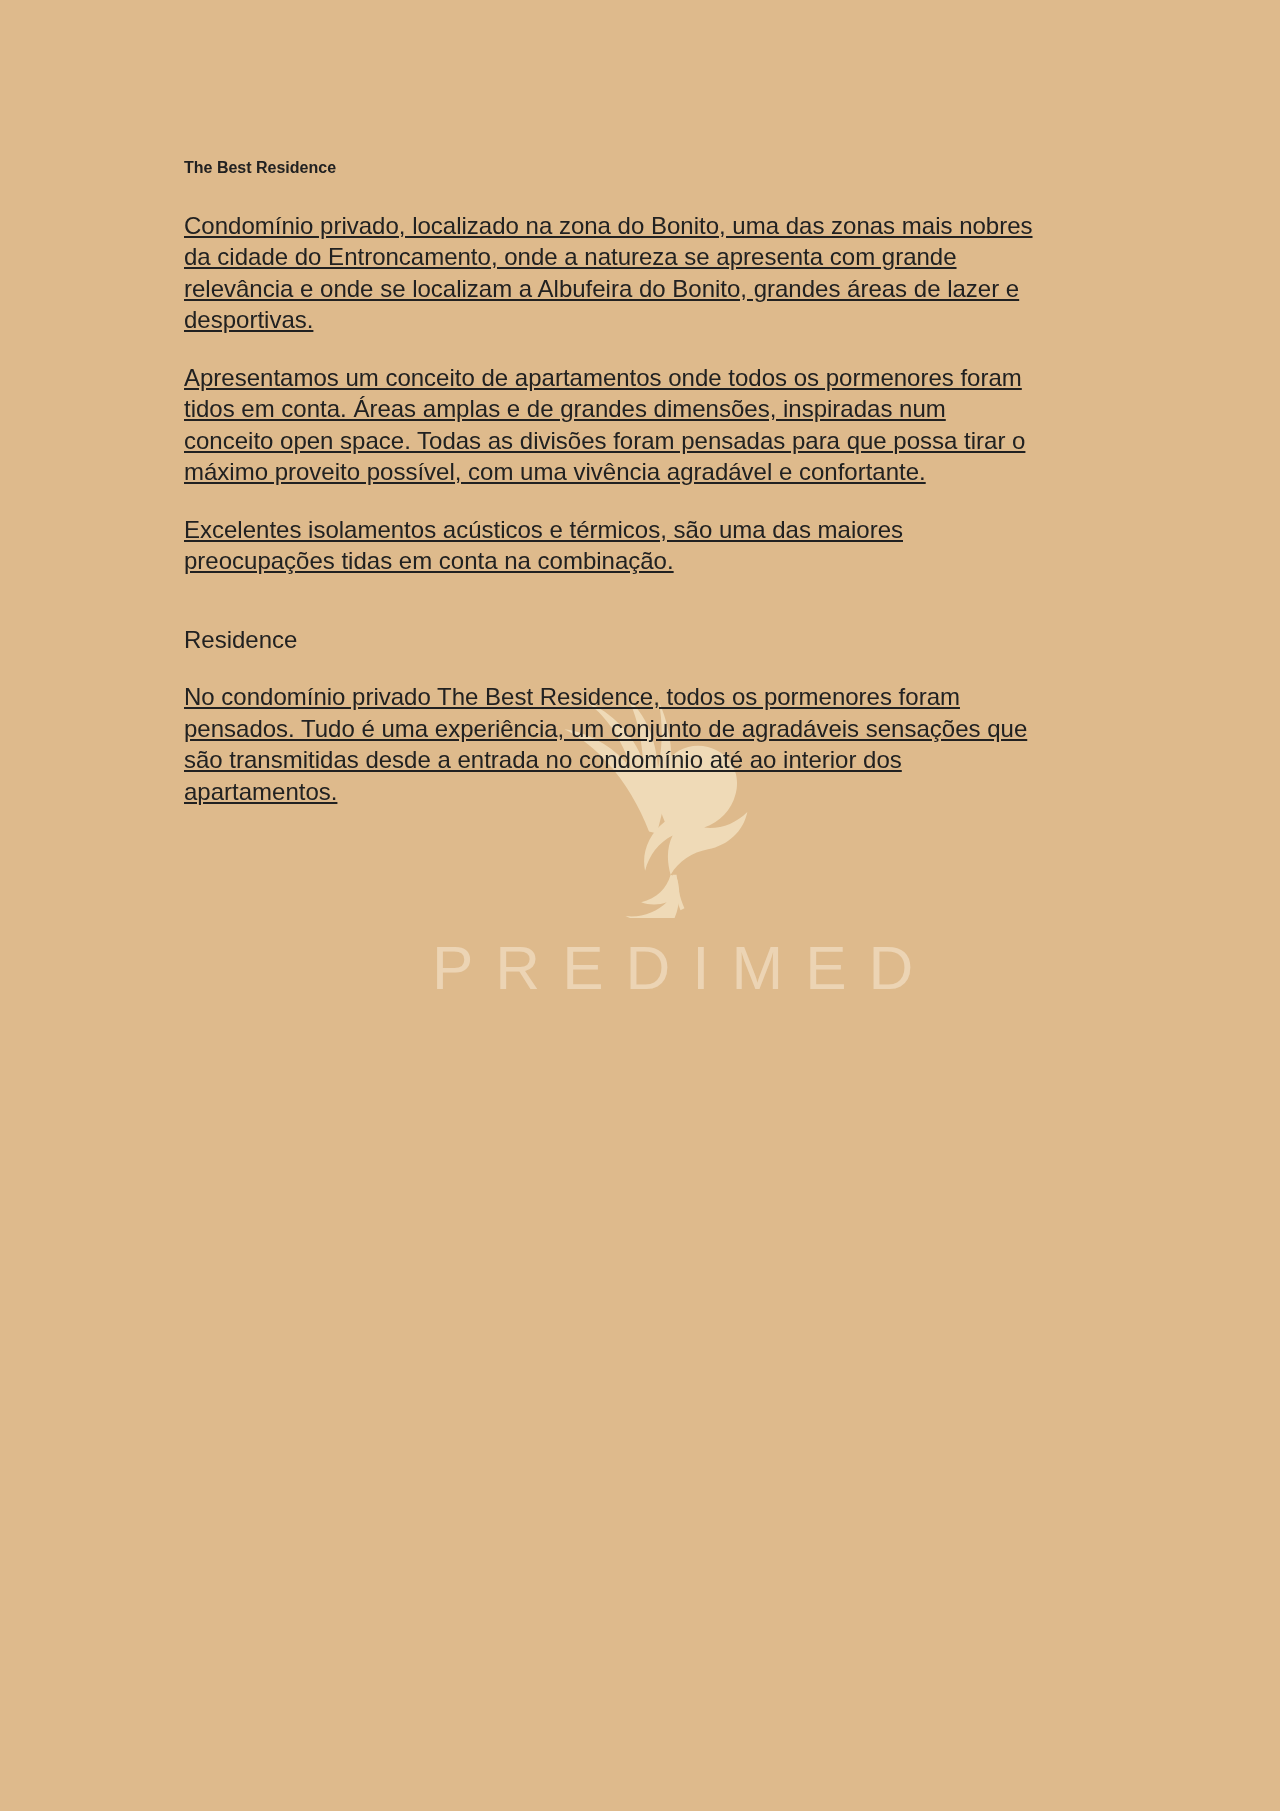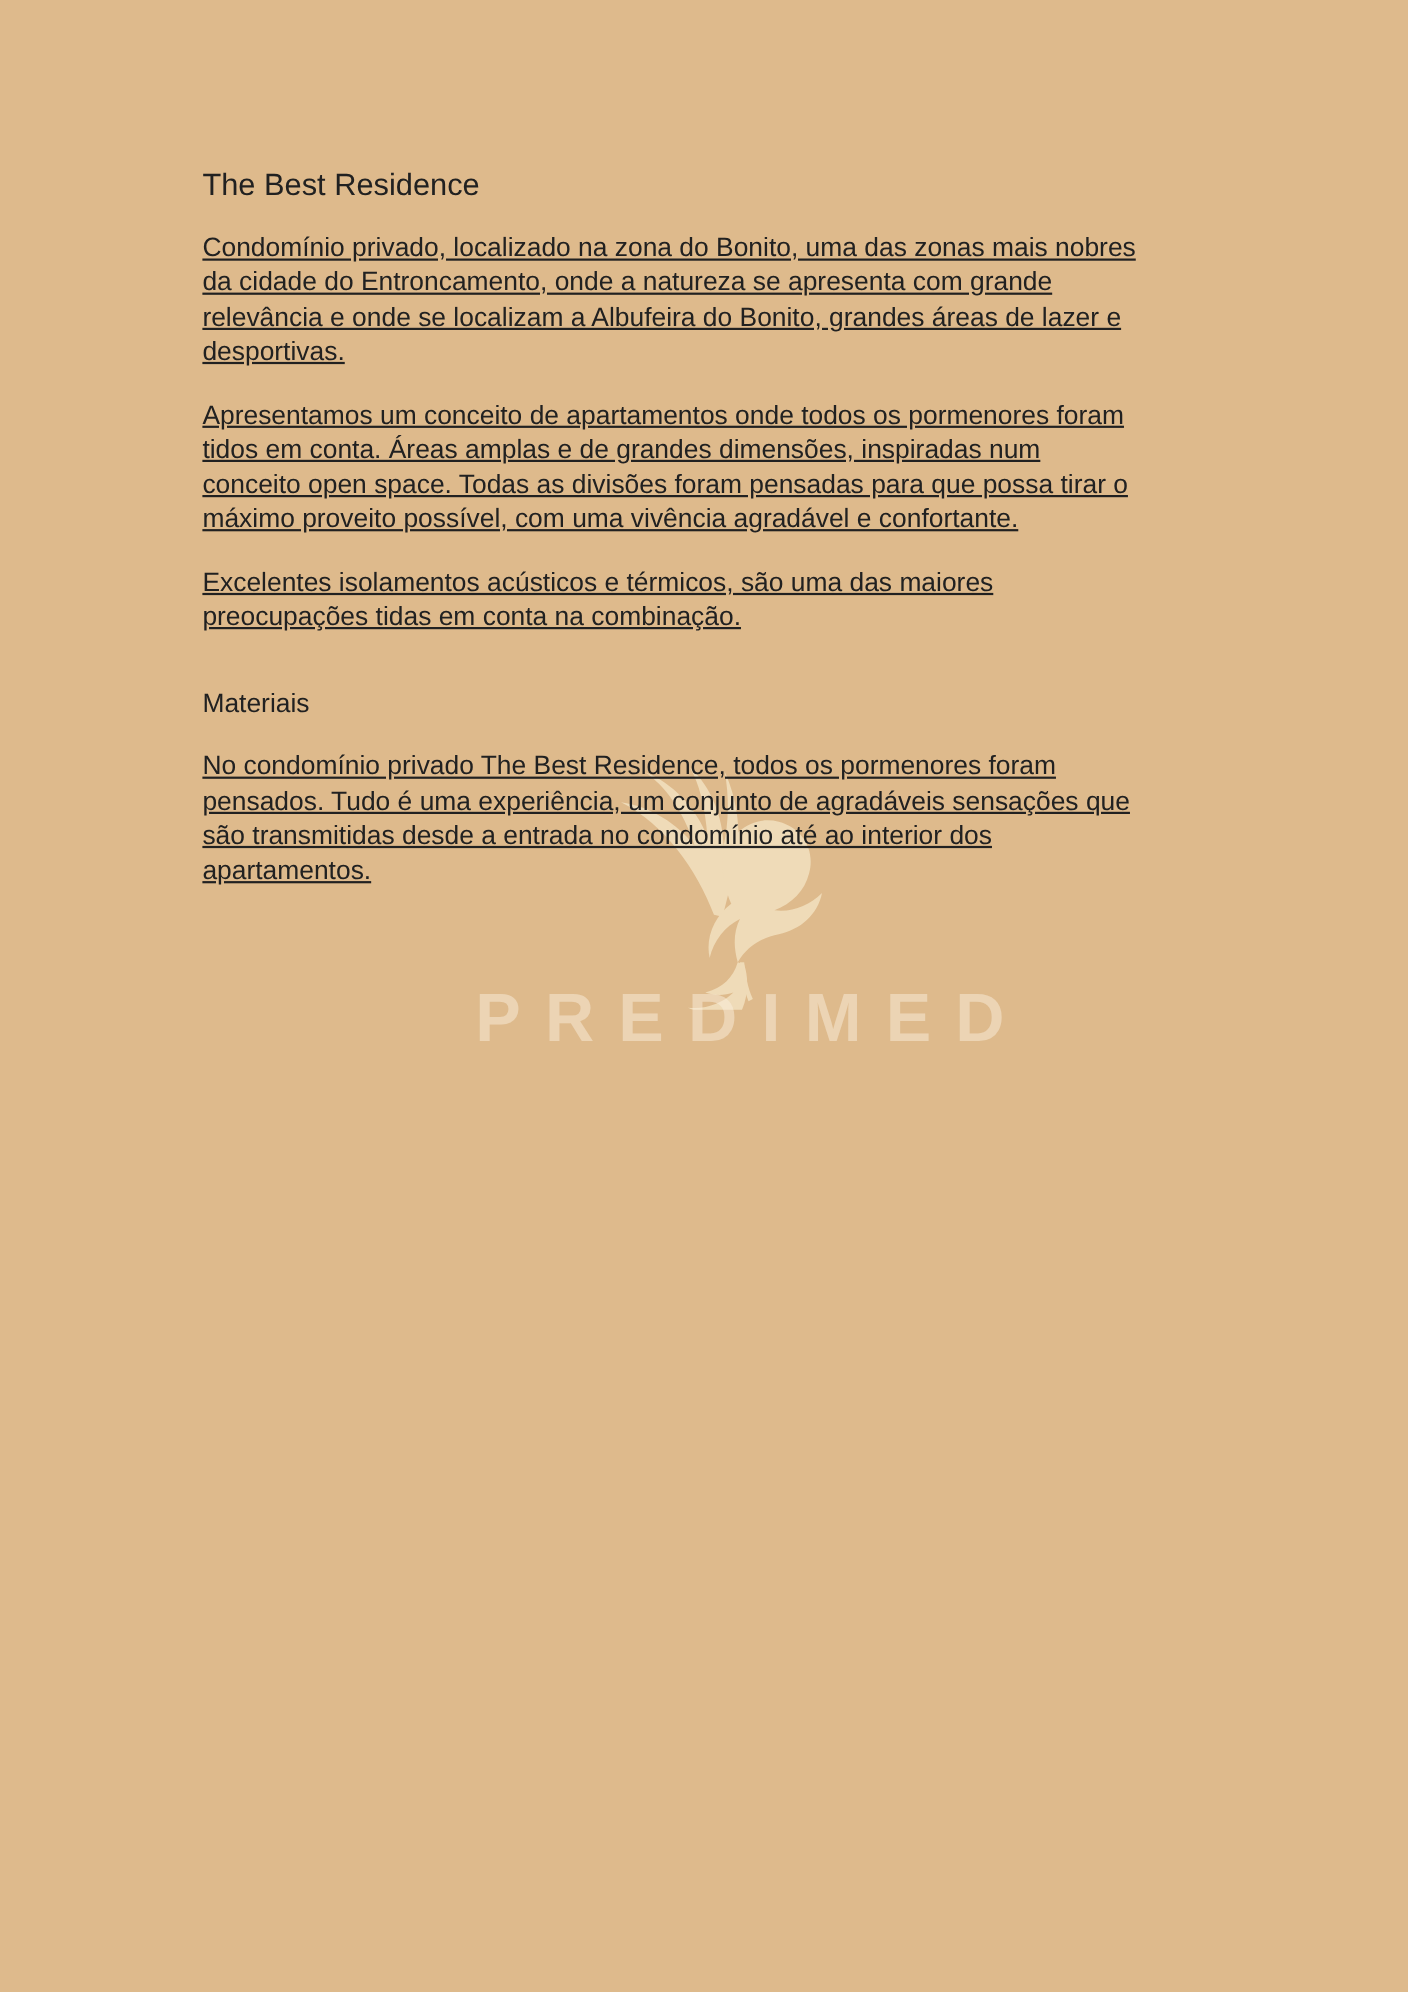--- a/index.html
+++ b/index.html
@@ -20,45 +20,45 @@
     position: absolute;
     left: 540px;
     top: 692px;
     width: 222px;
     height: 226px;
     z-index: 0;
   }
   .wm-text {
     position: absolute;
     left: 432px;
-    top: 890px;
+    top: 932px;
     z-index: 0;
     font-size: 62px;
-    font-weight: 700;
+    font-weight: 400;
     letter-spacing: 22px;
     color: rgba(250, 241, 224, 0.48);
     white-space: nowrap;
     user-select: none;
     text-align: center;
   }
 
   
   .content {
     position: absolute;
     left: 184px;
     top: 152px;
     width: 1010px;
     z-index: 1;
     color: #212121;
     font-size: 24px;
     line-height: 31.5px;
   }
   .content h1 {
-    font-size: 28px;
-    font-weight: 400;
+    font-size: 16px;
+    font-weight: 700;
     margin: 0 0 26px 0;
     line-height: 31.5px;
   }
   .content h2 {
     font-size: 24px;
     font-weight: 400;
     margin: 47px 0 26px 0;
     line-height: 31.5px;
   }
   .content p {
@@ -102,21 +102,21 @@
 da cidade do Entroncamento, onde a natureza se apresenta com grande
 relevância e onde se localizam a Albufeira do Bonito, grandes áreas de lazer e
 desportivas.</p>
     <p>Apresentamos um conceito de apartamentos onde todos os pormenores foram
 tidos em conta. Áreas amplas e de grandes dimensões, inspiradas num
 conceito open space. Todas as divisões foram pensadas para que possa tirar o
 máximo proveito possível, com uma vivência agradável e confortante.</p>
     <p>Excelentes isolamentos acústicos e térmicos, são uma das maiores
 preocupações tidas em conta na combinação.</p>
 
-    <h2>Materiais</h2>
+    <h2>Residence</h2>
 
     <p>No condomínio privado The Best Residence, todos os pormenores foram
 pensados. Tudo é uma experiência, um conjunto de agradáveis sensações que
 são transmitidas desde a entrada no condomínio até ao interior dos
 apartamentos.</p>
   </div>
 
 </div>
 
 </body></html>

